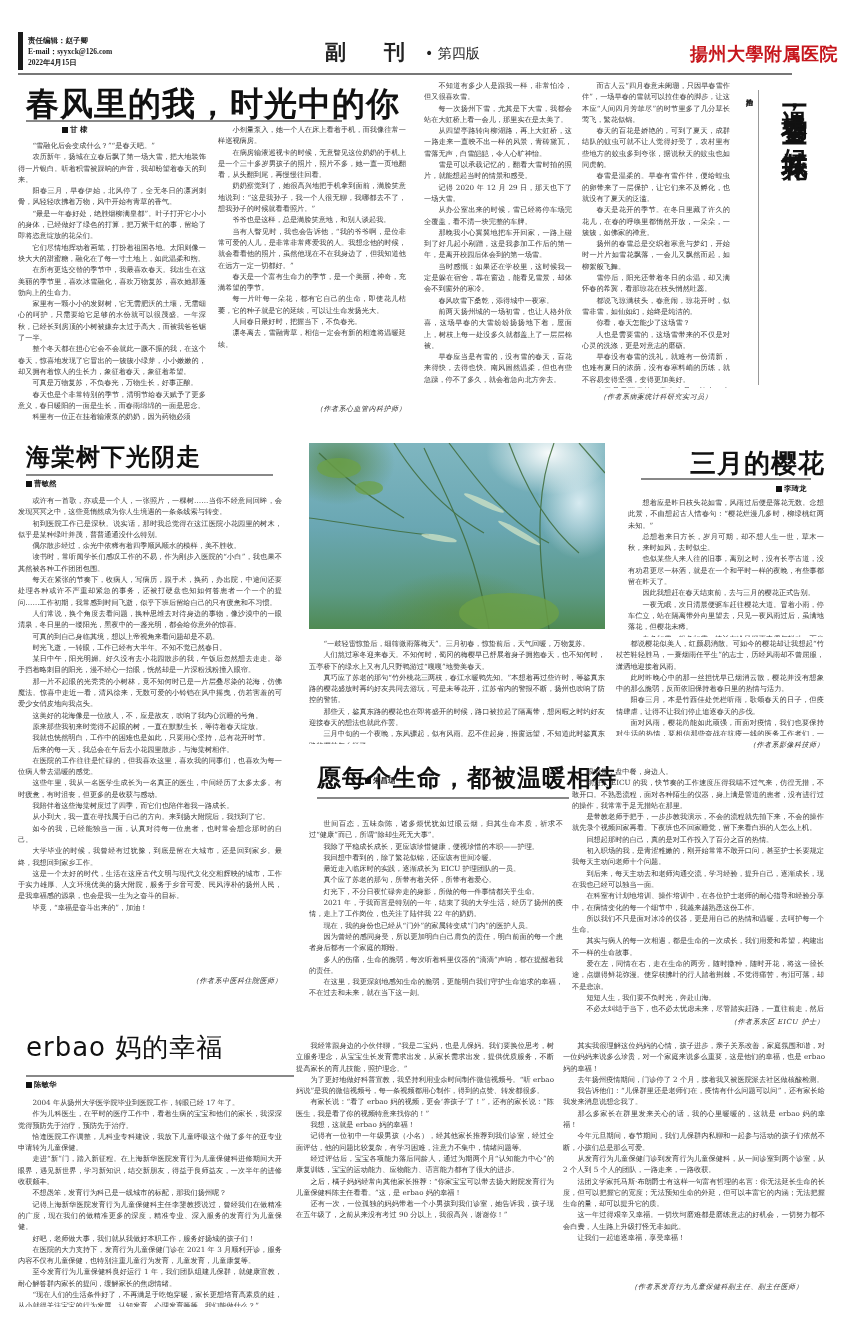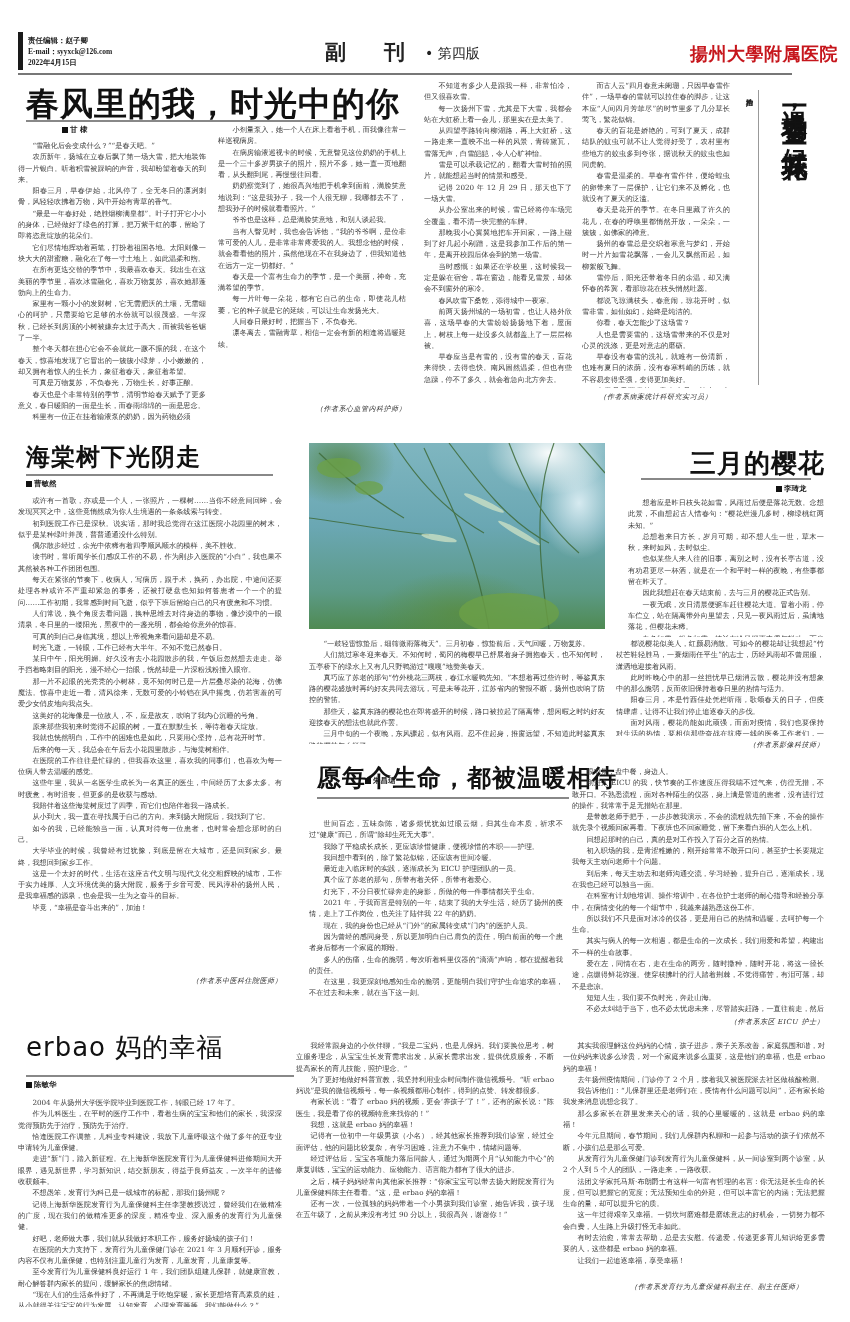--- a/index.html
+++ b/index.html
@@ -253,16 +253,15 @@
 </div>
 <div class="abs body-text" style="left:563px; top:1040px; width:262px; height:240px;">
   <p>其实我很理解这位妈妈的心情，孩子进步，亲子关系改善，家庭氛围和谐，对一位妈妈来说多么珍贵，对一个家庭来说多么重要，这是他们的幸福，也是 erbao 妈的幸福！</p>
   <p>去年扬州疫情期间，门诊停了 2 个月，接着我又被医院派去社区做核酸检测。</p>
   <p>我告诉他们：“儿保群里还是老师们在，疫情有什么问题可以问”，还有家长给我发来消息说想念我了。</p>
   <p>那么多家长在群里发来关心的话，我的心里暖暖的，这就是 erbao 妈的幸福！</p>
   <p>今年元旦期间，春节期间，我们儿保群内私聊和一起参与活动的孩子们依然不断，小孩们总是那么可爱。</p>
   <p>从发育行为儿童保健门诊到发育行为儿童保健科，从一间诊室到两个诊室，从 2 个人到 5 个人的团队，一路走来，一路收获。</p>
   <p>法团文学家托马斯·布朗爵士有这样一句富有哲理的名言：你无法延长生命的长度，但可以把握它的宽度；无法预知生命的外延，但可以丰富它的内涵；无法把握生命的量，却可以提升它的质。</p>
   <p>这一年过得艰辛又幸福。一切坎坷磨难都是磨练意志的好机会，一切努力都不会白费，人生路上升级打怪无非如此。</p>
-  <p>有时去治愈，常常去帮助，总是去安慰。传递爱，传递更多育儿知识给更多需要的人，这些都是 erbao 妈的幸福。</p>
   <p>让我们一起追逐幸福，享受幸福！</p>
 </div>
 <div class="abs note" style="left:563px; top:1282px; width:240px;">（作者系发育行为儿童保健科副主任、副主任医师）</div>
 
 </body></html>

